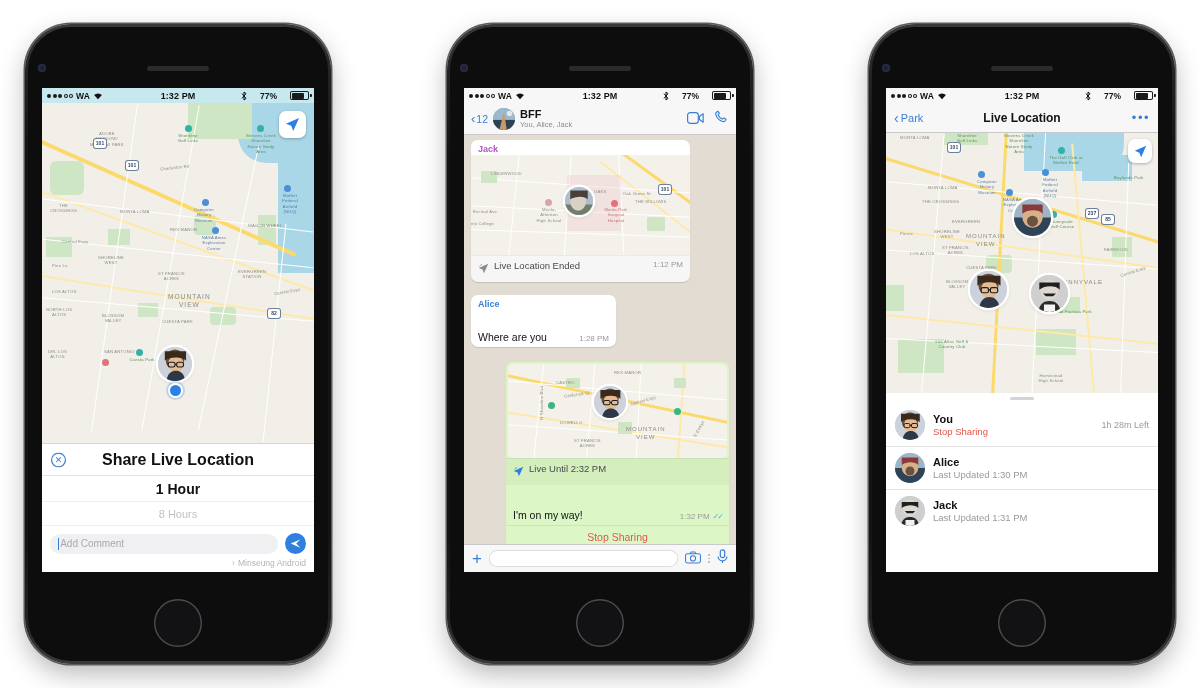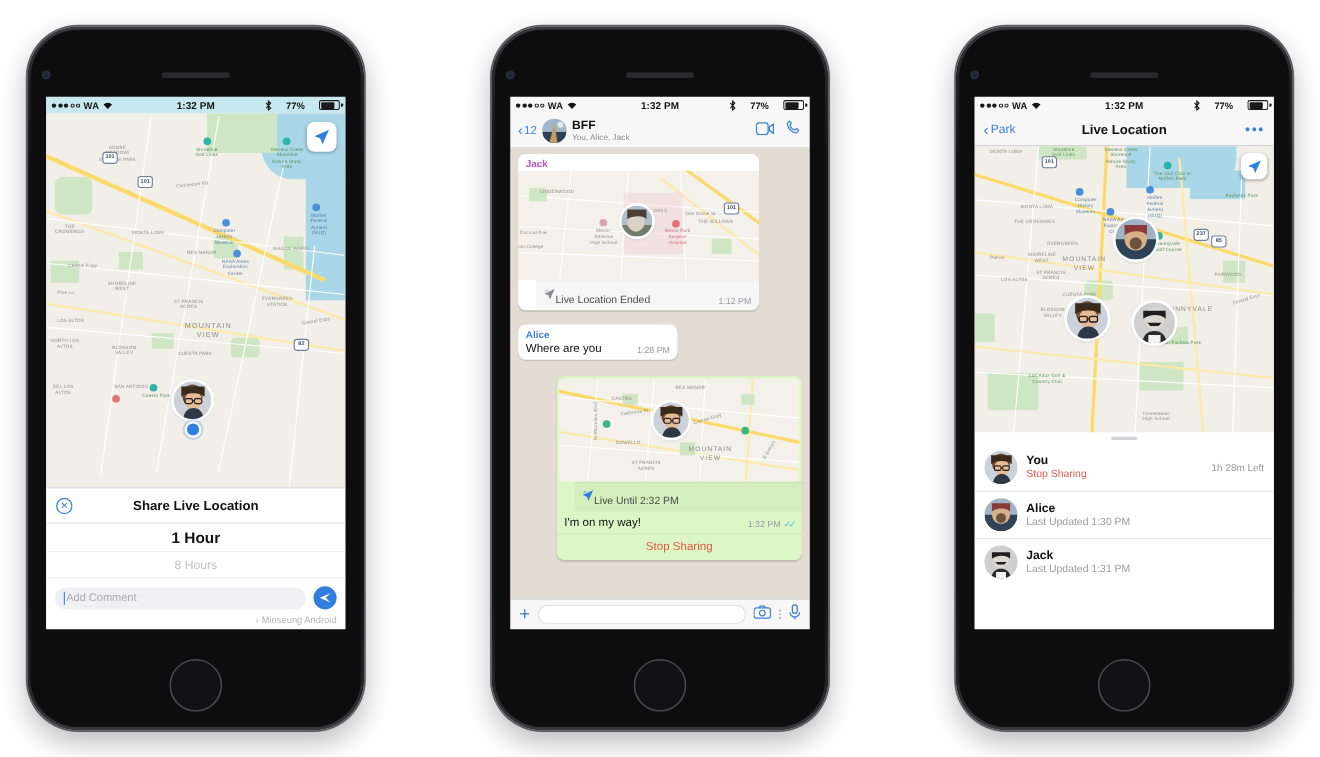--- a/index.html
+++ b/index.html
@@ -159,21 +159,21 @@
   .sheet {
     position: absolute; left:0; right:0; bottom: 0;
     background: #fff;
     border-top: .5px solid #d4d4d6;
   }
   .sheet-head {
     position: relative; height: 32px;
     display:flex; align-items:center; justify-content:center;
     border-bottom: .5px solid #e3e3e5;
   }
-  .sheet-title { font-size: 12px; font-weight: bold; color:#111; }
+  .sheet-title { font-size: 16px; font-weight: bold; color:#111; }
   .close-x {
     position:absolute; left: 9px; top:50%; transform:translateY(-50%);
     width:15px; height:15px; border-radius:50%;
     box-shadow: inset 0 0 0 1.2px #3b7fd4;
     color:#3b7fd4; font-size:9px; line-height:15px; text-align:center;
     font-family:"Liberation Sans",sans-serif;
   }
   .duration-row {
     height: 24px; display:flex; align-items:center; justify-content:center;
     font-size: 11px; color:#c2c2c4;
@@ -247,30 +247,30 @@
   .bubble {
     position: relative; border-radius: 7px;
     box-shadow: 0 1px 1px rgba(0,0,0,.13);
     overflow: hidden;
   }
   .bubble.in  { background:#ffffff; }
   .bubble.out { background:#dcf7c5; }
   .bubble-sender { font-size: 9px; font-weight: bold; padding: 4px 7px 1px; }
   .bubble-map { position:relative; height: 100px; overflow:hidden; }
   .loc-footer {
-    display:flex; align-items:flex-end; 
+    display:flex; align-items:flex-start; gap:5px;
     padding: 4px 7px; background: rgba(0,0,0,.035);
     border-top: .5px solid rgba(0,0,0,.05);
-    margin-left: 16px;
   }
   .loc-footer .txt { font-size: 9.5px; color:#4a4a4c; }
   .loc-footer .time { margin-left:auto; font-size: 8px; color:#9a9a9e; }
   .bubble-text {
     display:flex; align-items:flex-end; gap:8px;
     padding: 4px 7px 4px 7px;
+    margin-top: 20px;
   }
   .bubble-text .t { font-size: 10.5px; color:#111; }
   .bubble-text .meta { margin-left:auto; display:flex; align-items:center; gap:3px; white-space:nowrap; }
   .bubble-text .time { font-size: 8px; color:#9a9a9e; }
   .ticks { color:#43b5e8; font-size: 8px; letter-spacing:-2px; }
   .stop-sharing {
     text-align:center; padding: 5px 0 6px;
     font-size: 10.5px; color:#e2574c;
     border-top:.5px solid rgba(0,0,0,.07);
   }

